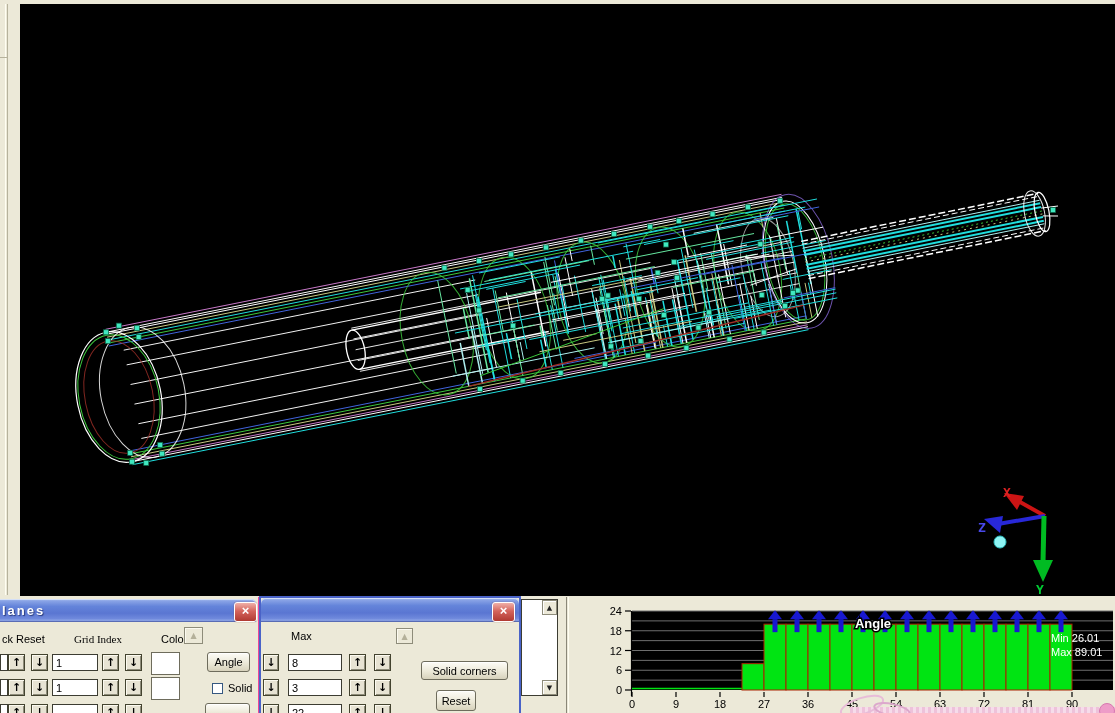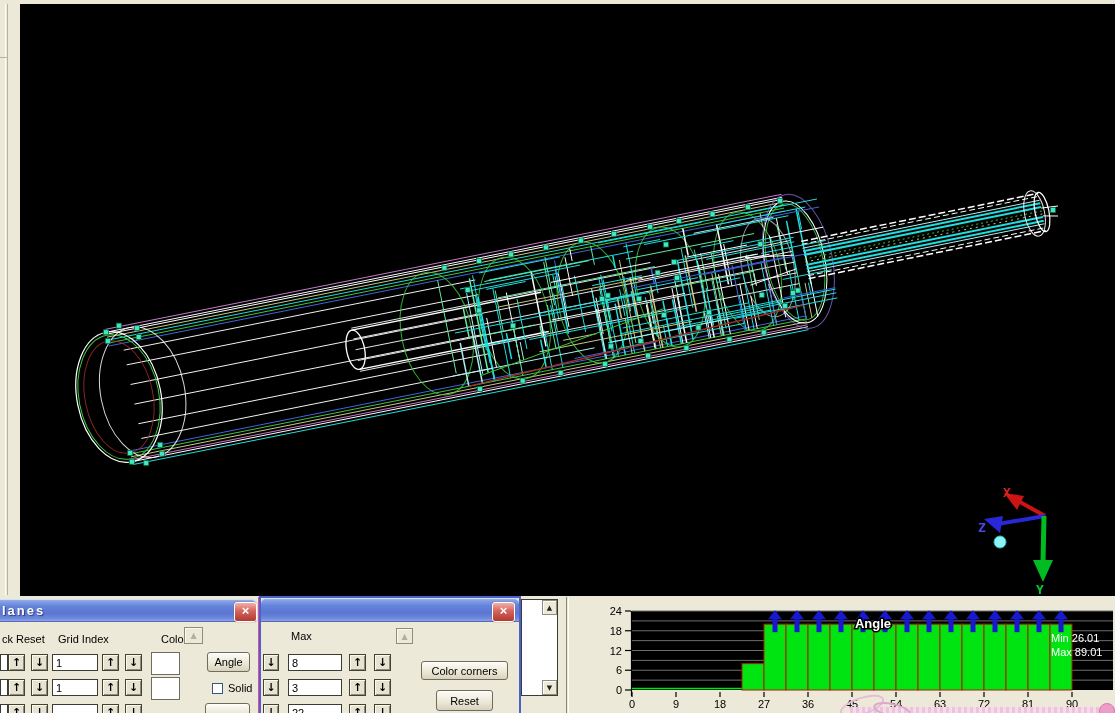--- a/index.html
+++ b/index.html
@@ -478,21 +478,21 @@
     <ellipse cx="62" cy="16" rx="18" ry="6" fill="none" stroke="#dca8cc" stroke-width="2" transform="rotate(12 62 16)"></ellipse>
   </svg>
   <div id="pink-circle"></div>
 
   <div class="dialog" style="left:0;top:597px;width:258px;height:144px;border-right:2px solid #ec4899;">
     <div class="titlebar" style="left:0;top:2px;width:256px;border-top-right-radius:5px;">
       <span class="titletext">lanes</span>
       <div class="closebtn" style="left:234px;top:3px;"><span>×</span></div>
     </div>
     <span class="hdr" style="left:2px;top:36px;">ck Reset</span>
-    <span class="hdr" style="left:58px;top:36px;">Grid Index</span>
+    <span class="hdr" style="left:74px;top:36px;font-family:Liberation Serif, serif;">Grid Index</span>
     <span class="hdr" style="left:161px;top:36px;">Color</span>
     <div class="scrolldis" style="left:184px;top:30px;">
         <span>▲</span>
       </div>
 
     <div class="field" style="left:0;top:57px;width:7px;"></div>
     <div class="spin" style="left:8px;top:57px;">
         <span>↑</span>
       </div>
     <div class="spin" style="left:31px;top:57px;">
@@ -596,20 +596,20 @@
         <span>↑</span>
       </div>
     <div class="spin" style="left:113px;top:106px;">
         <span>↓</span>
       </div>
 
     <div class="scrolldis" style="left:135px;top:30px;width:17px;height:16px;">
         <span>▲</span>
       </div>
     <div class="push" style="left:160px;top:63px;width:87px;height:19px;">
-        <span>Color corners</span>
-      </div>
-    <div class="push" style="left:175px;top:92px;width:57px;height:21px;">
+        <span>Solid corners</span>
+      </div>
+    <div class="push" style="left:175px;top:92px;width:40px;height:21px;">
         <span>Reset</span>
       </div>
   </div>
 
 </div>
 
 </body></html>

